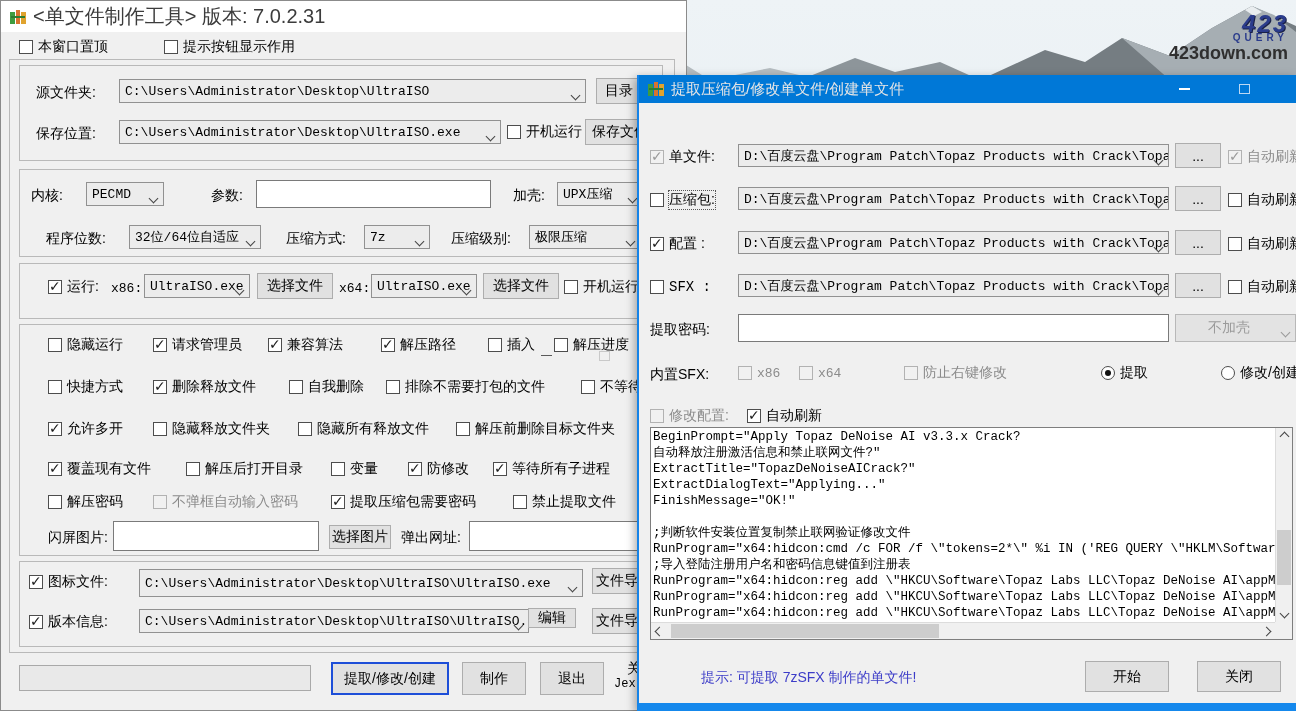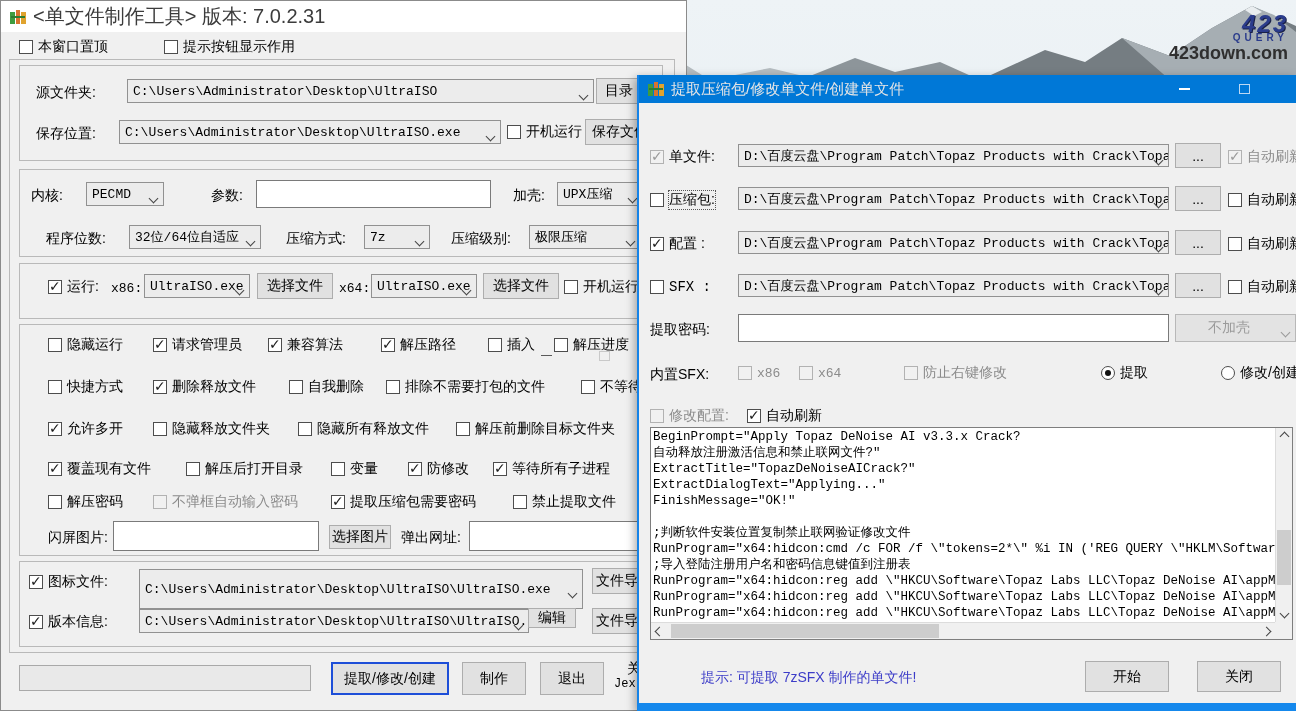--- a/index.html
+++ b/index.html
@@ -120,21 +120,21 @@
       </span>
     <span class="opt" style="left:163px;top:37px">
         <span class="cb"></span>
         <span>提示按钮显示作用</span>
       </span>
 
     <div class="grp" style="left:8px;top:58px;width:666px;height:594px"></div>
 
     <div class="grp" style="left:18px;top:64px;width:644px;height:96px"></div>
     <span class="lbl" style="left:35px;top:83px">源文件夹:</span>
-    <div class="combo" style="left:126px;top:78px;width:467px;height:24px">
+    <div class="combo" style="left:118px;top:78px;width:467px;height:24px">
         <span class="cval">C:\Users\Administrator\Desktop\UltraISO</span>
         <span class="carr"><span class="chev down"></span></span>
       </div>
     <div class="btn" style="left:595px;top:77px;width:46px;height:26px">
         <span>目录</span>
       </div>
     <span class="lbl" style="left:35px;top:124px">保存位置:</span>
     <div class="combo" style="left:118px;top:119px;width:382px;height:24px">
         <span class="cval">C:\Users\Administrator\Desktop\UltraISO.exe</span>
         <span class="carr"><span class="chev down"></span></span>
@@ -305,21 +305,21 @@
         <span>选择图片</span>
       </div>
     <span class="lbl" style="left:400px;top:528px">弹出网址:</span>
     <input class="txt" style="left: 468px; top: 520px; width: 172px; height: 30px;" value="">
 
     <div class="grp" style="left:18px;top:560px;width:644px;height:86px"></div>
     <span class="opt" style="left:28px;top:572px">
         <span class="cb on"></span>
         <span>图标文件:</span>
       </span>
-    <div class="combo" style="left:138px;top:568px;width:444px;height:40px">
+    <div class="combo" style="left:138px;top:568px;width:444px;height:28px">
         <span class="cval">C:\Users\Administrator\Desktop\UltraISO\UltraISO.exe</span>
         <span class="carr"><span class="chev down"></span></span>
       </div>
     <div class="btn" style="left:591px;top:567px;width:64px;height:26px">
         <span>文件导出</span>
       </div>
     <span class="opt" style="left:28px;top:612px">
         <span class="cb on"></span>
         <span>版本信息:</span>
       </span>

